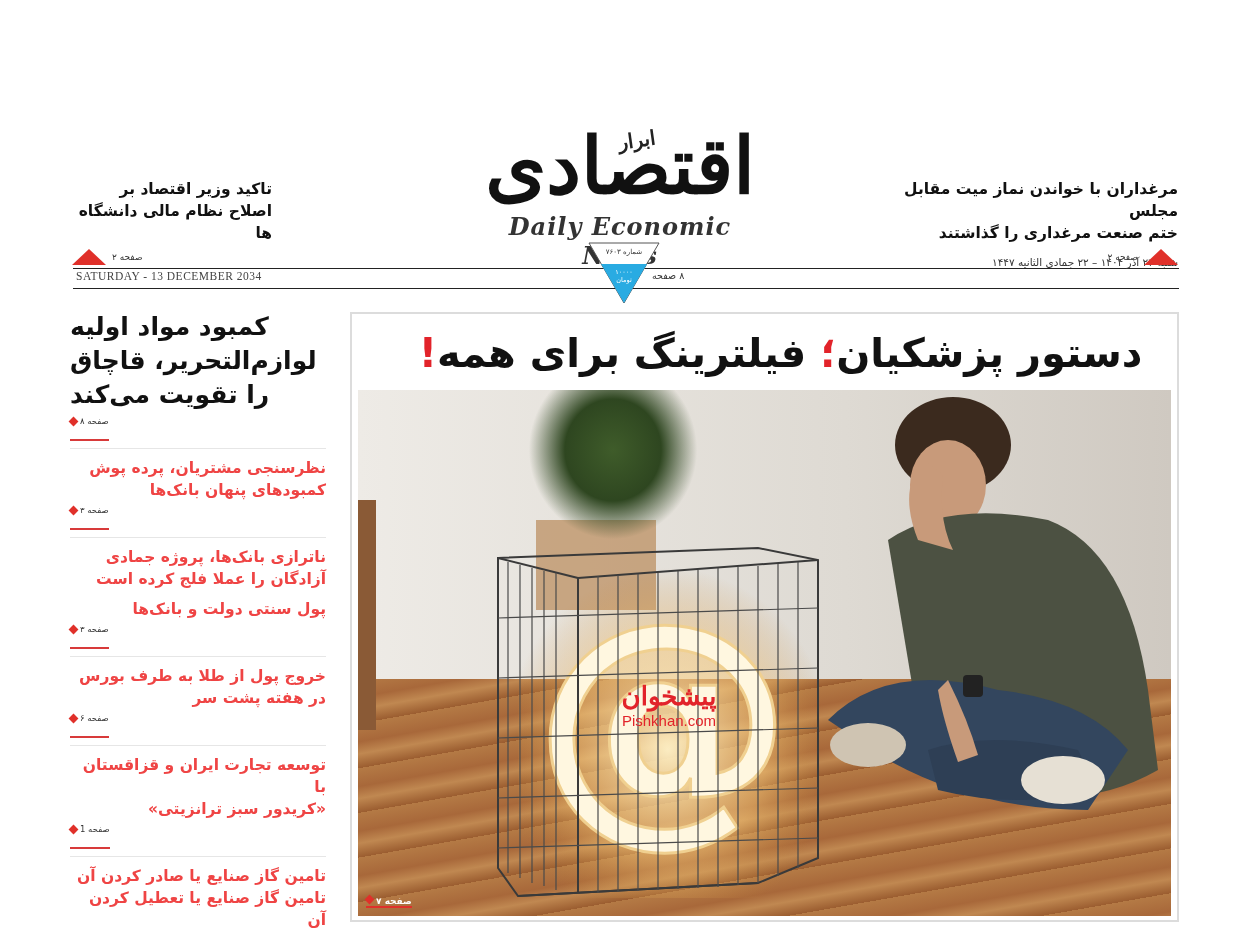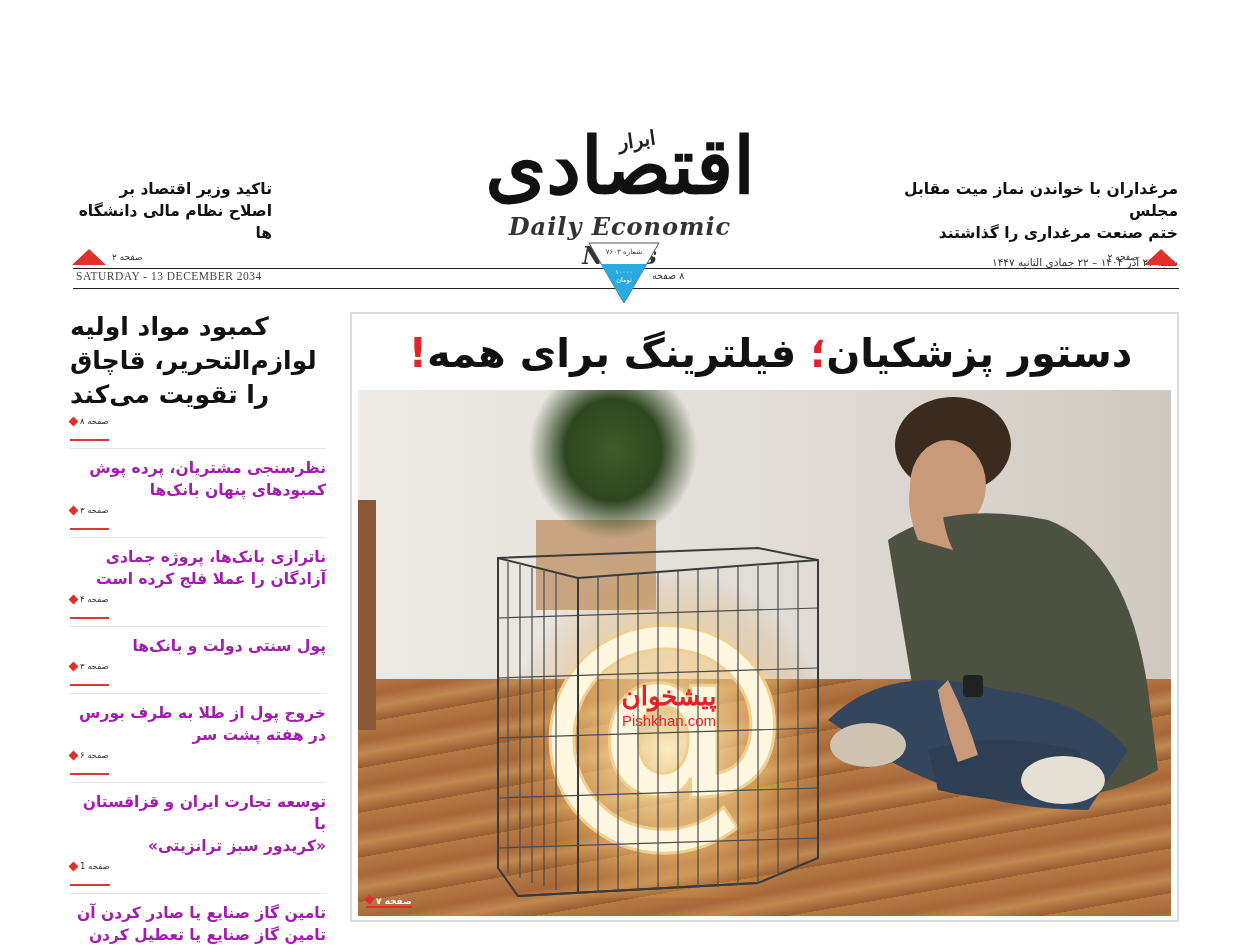--- a/index.html
+++ b/index.html
@@ -42,25 +42,25 @@
   .teaser-left .teaser-page { flex-direction: row; }
 
   
   .col-left { position: absolute; left: 70px; top: 310px; width: 256px; direction: rtl; }
   .lead-title { font-weight: bold; font-size: 25px; line-height: 34px; text-align: left; color: #111; }
   .page-tag { display: inline-flex; align-items: center; gap: 3px; font-size: 8.5px; color: #333;
     border-bottom: 2px solid #d83a3a; padding-bottom: 13px; direction: rtl; }
   .page-tag .dia { width: 7px; height: 7px; background: #e0302a; transform: rotate(45deg); display: inline-block; }
   .tag-row { display: flex; justify-content: flex-end; margin-top: 4px; padding-bottom: 7px; border-bottom: 1px solid #e6e6e6; }
   .story { margin-top: 8px; }
-  .story-title { font-weight: bold; font-size: 15.5px; line-height: 22px; text-align: right; color: #a21caf; }
+  .story-title { font-weight: bold; font-size: 15.5px; line-height: 22px; text-align: right; color: #ef4444; }
 
   
   .feature { position: absolute; left: 350px; top: 312px; width: 829px; height: 610px; border: 2px solid #dcdcdc; background: #fff; }
-  .feature-title { position: absolute; left: 6px; top: 6px; width: 825px; text-align: center; direction: rtl;
+  .feature-title { position: absolute; left: 16px; top: 6px; width: 825px; text-align: center; direction: rtl;
     font-weight: bold; font-size: 40px; line-height: 66px; color: #111; }
   .feature-title .red { color: #e2232a; }
   .photo { position: absolute; left: 6px; top: 76px; width: 813px; height: 526px; overflow: hidden;
     background: linear-gradient(180deg, #e8e4de 0%, #d9d2c8 40%, #b07a45 55%, #9a5c2b 75%, #6e3a18 100%); }
   .wall { position: absolute; left: 0; top: 0; width: 100%; height: 58%; background: linear-gradient(90deg,#eeebe6 0%, #dedad3 60%, #cfc9c1 100%); }
   .floor { position: absolute; left: 0; top: 55%; width: 100%; height: 45%;
     background: repeating-linear-gradient(170deg, #b47a45 0px, #a8683a 18px, #c08851 30px, #9b5d30 44px); }
   .plant { position: absolute; left: 170px; top: 0; width: 170px; height: 150px;
     background: radial-gradient(ellipse at 50% 40%, #3f5c2a 0%, #2e4620 40%, rgba(46,70,32,0) 70%); }
   .pot { position: absolute; left: 178px; top: 130px; width: 120px; height: 90px; background: #b98a5a; opacity: 0.7; }
@@ -139,26 +139,20 @@
       <span class="page-tag">
         <span>صفحه ۳</span>
         <span class="dia"></span>
       </span>
     </div>
   </div>
 
   <div class="story">
     <div class="story-title">ناترازی بانک‌ها، پروژه جمادی</div>
     <div class="story-title">آزادگان را عملا فلج کرده است</div>
-    <div class="tag-row">
-      <span class="page-tag">
-        <span>صفحه ۴</span>
-        <span class="dia"></span>
-      </span>
-    </div>
   </div>
 
   <div class="story">
     <div class="story-title">پول سنتی دولت و بانک‌ها</div>
     <div class="tag-row">
       <span class="page-tag">
         <span>صفحه ۳</span>
         <span class="dia"></span>
       </span>
     </div>

